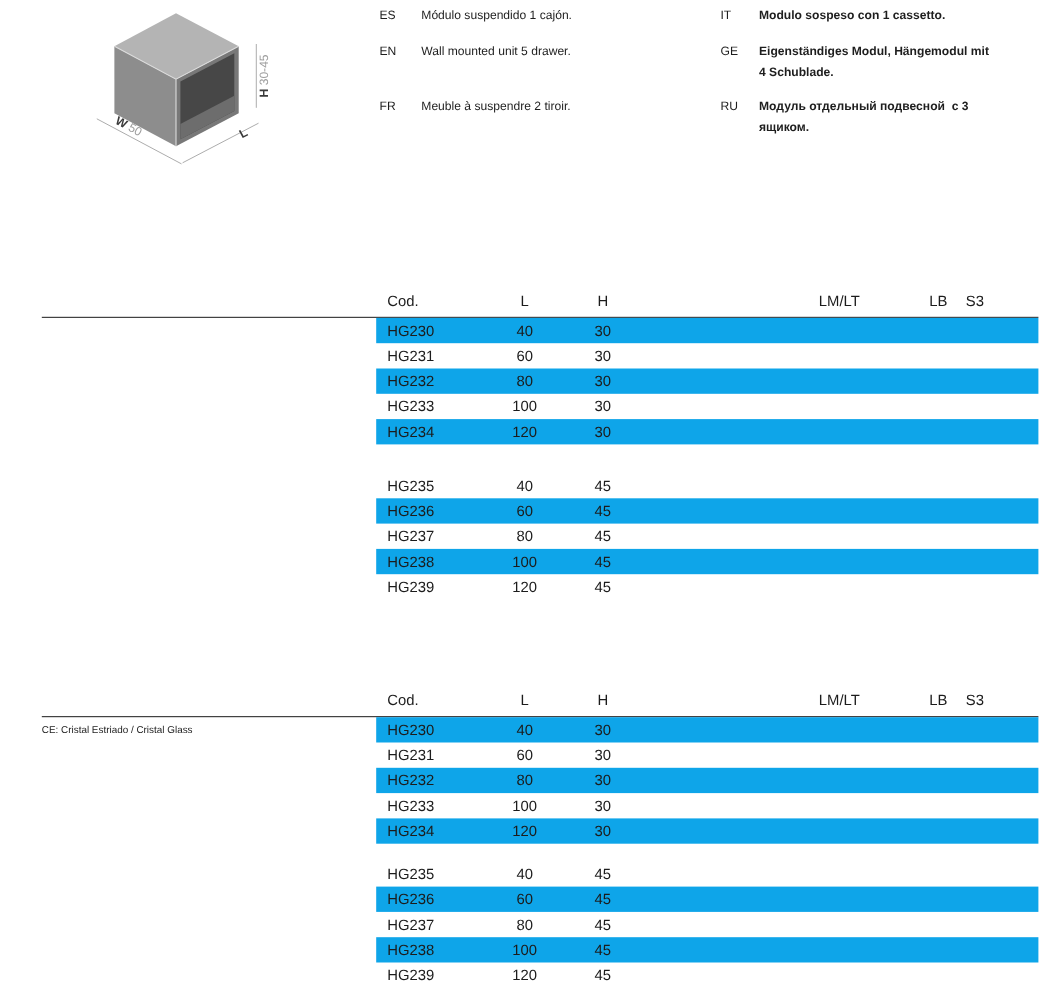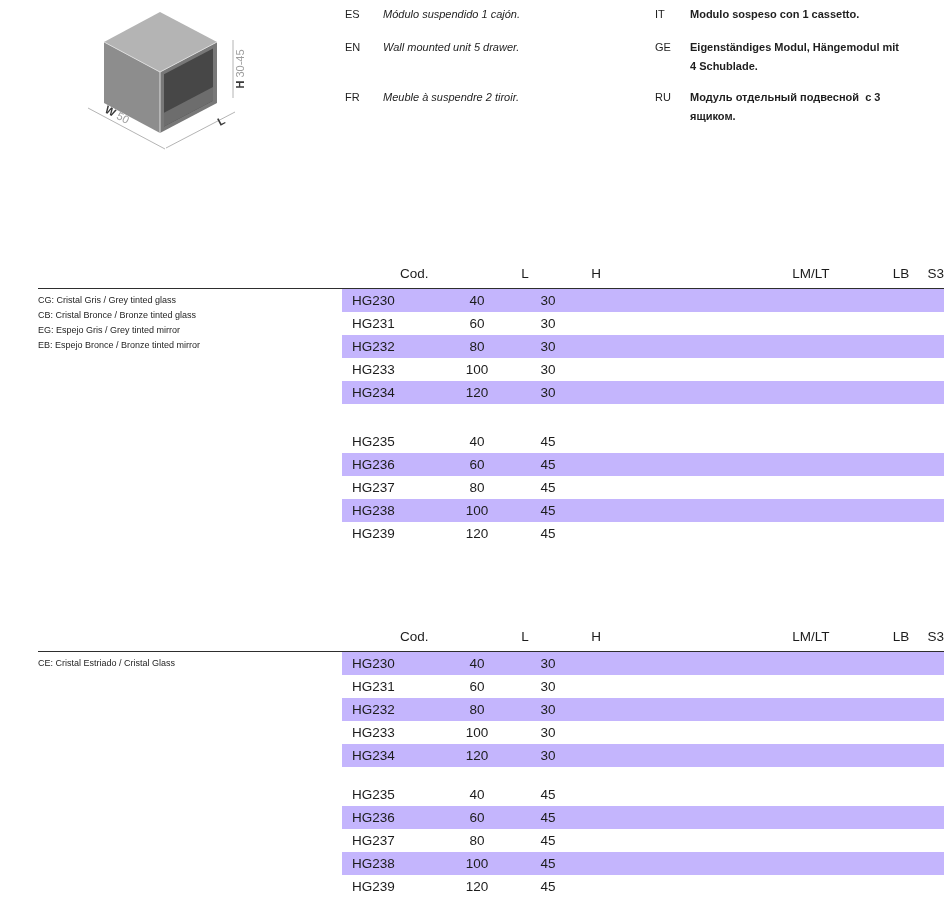--- a/index.html
+++ b/index.html
@@ -10,42 +10,42 @@
   }
   .page { position:absolute; inset:0; }
 
   
   .diagram { position:absolute; left:60px; top:0; width:220px; height:165px; }
 
   
   .desc { position:absolute; font-size:11px; line-height:19px; }
   .desc .lang { position:absolute; left:0; top:0; color:#1e1e1e; }
   .desc .txt  { position:absolute; top:0; color:#1e1e1e; white-space:pre-wrap; }
-  .desc.colL .txt { left:38px; width:250px;font-style:italic; }
+  .desc.colL .txt { left:38px; width:250px; }
   .desc.colR .txt { left:35px; width:216px;font-weight:bold; }
 
   
   .rule { position:absolute; left:38px; width:906px; height:1px; background:#2e2e2e; }
 
   
   .notes { position:absolute; left:38px; font-size:9px; line-height:15px; color:#1e1e1e; }
 
   
   .thead, .trow { position:absolute; left:342px; width:602px; height:23px; font-size:13.5px; }
   .thead { height:24px; }
-  .thead .c { line-height:24px;margin-left:48px; }
+  .thead .c { line-height:24px; }
   .trow  .c { line-height:23px; }
-  .trow.shaded { background:#c4b5fd;text-decoration:underline; }
+  .trow.shaded { background:#0ea5e9;text-decoration:underline; }
   .c { position:absolute; top:0; height:100%; color:#1c1c1c; }
   .c.cod  { left:10px;  width:90px;  text-align:left; }
   .c.l    { left:105px; width:60px;  text-align:center; }
   .c.h    { left:176px; width:60px;  text-align:center; }
   .c.lmlt { left:381px; width:80px;  text-align:center; }
   .c.lb   { left:481px; width:60px;  text-align:center; }
-  .c.s3   { right:0;    width:50px;  text-align:right; }
+  .c.s3   { right:16px;    width:50px;  }
 
   svg text { font-family:"Liberation Sans", sans-serif; }
   .dim-dark { fill:#3a3a3a; font-weight:bold; }
   .dim-gray { fill:#9e9e9e; }
 </style>
 </head>
 <body>
 
 <div class="page">
 
@@ -98,26 +98,20 @@
   <div class="thead" style="top:262px">
     <span class="c cod">Cod.</span>
     <span class="c l">L</span>
     <span class="c h">H</span>
     <span class="c lmlt">LM/LT</span>
     <span class="c lb">LB</span>
     <span class="c s3">S3</span>
   </div>
   <div class="rule" style="top:288px"></div>
 
-  <div class="notes" style="top:293px">
-    <div>CG: Cristal Gris / Grey tinted glass</div>
-    <div>CB: Cristal Bronce / Bronze tinted glass</div>
-    <div>EG: Espejo Gris / Grey tinted mirror</div>
-    <div>EB: Espejo Bronce / Bronze tinted mirror</div>
-  </div>
 
   <div class="trow shaded" style="top:289px">
     <span class="c cod">HG230</span>
     <span class="c l">40</span>
     <span class="c h">30</span>
   </div>
   <div class="trow" style="top:312px">
     <span class="c cod">HG231</span>
     <span class="c l">60</span>
     <span class="c h">30</span>

